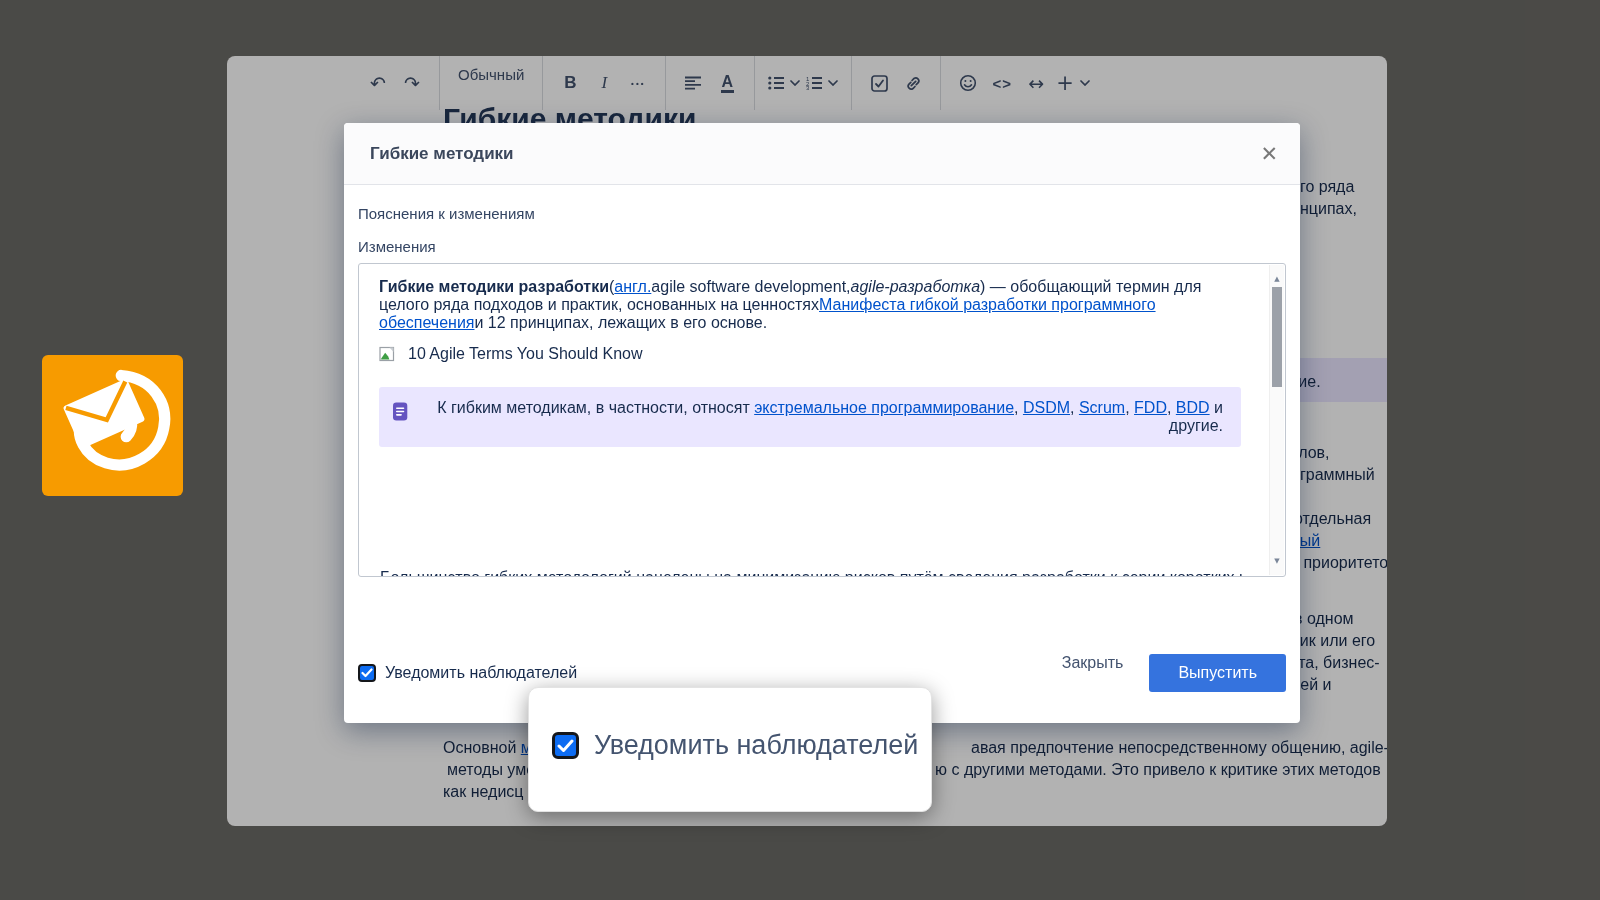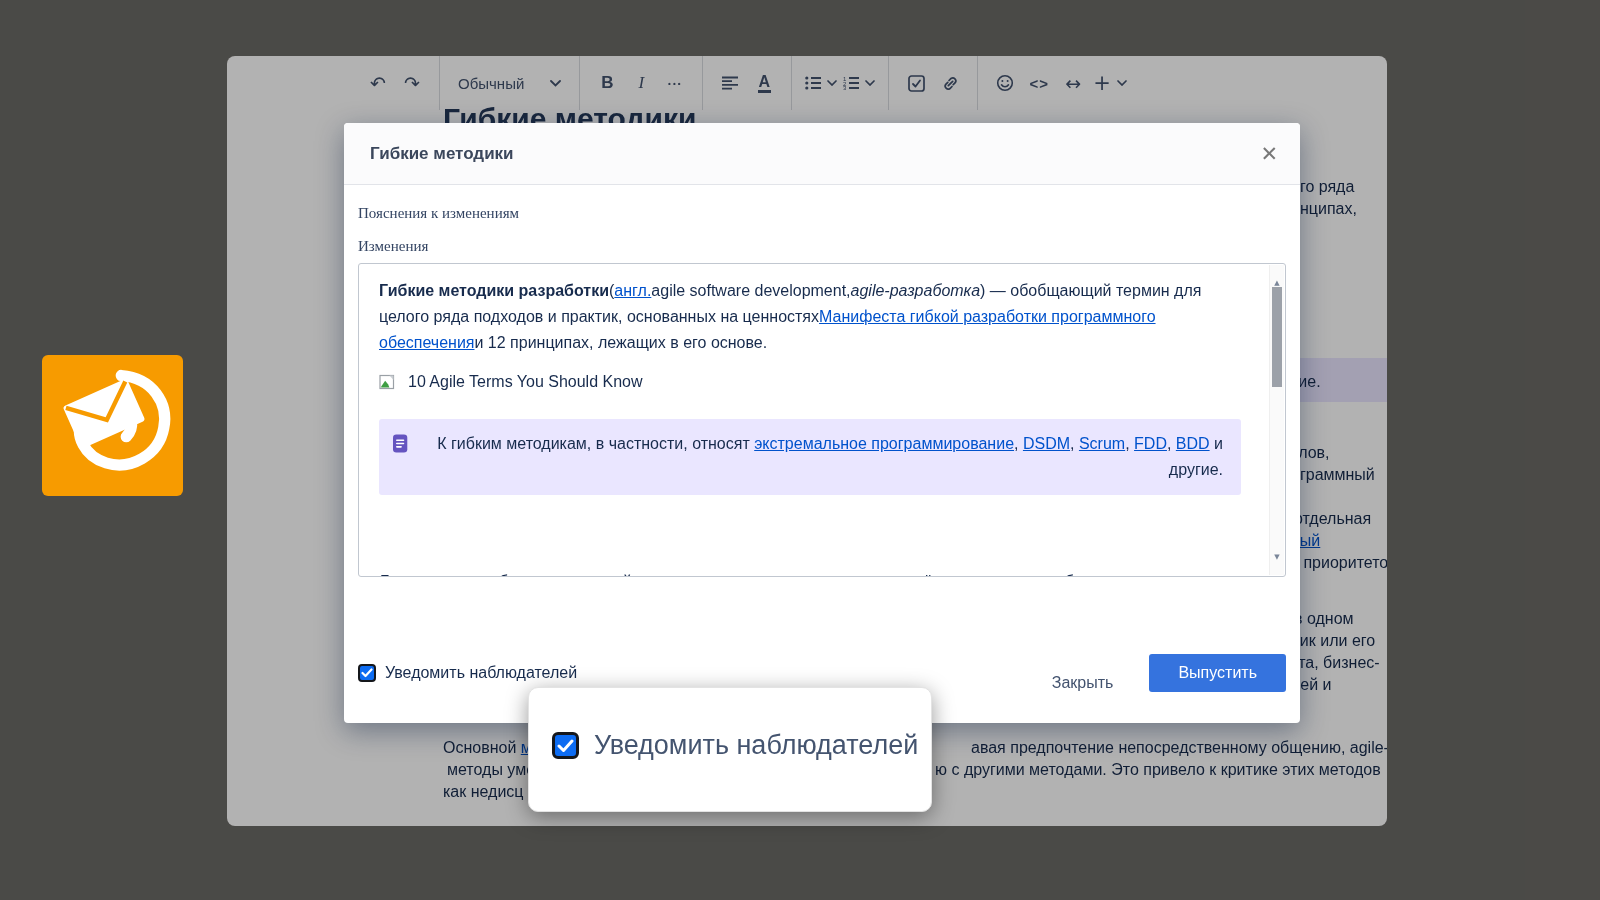--- a/index.html
+++ b/index.html
@@ -30,21 +30,21 @@
     color:#42526E; border-radius:3px; cursor:pointer; gap:6px; padding:0 3px;
   }
   .tb-glyph { font-size:19px; line-height:1; font-family:"DejaVu Sans",sans-serif; }
   .tb-bold { font-size:17px; font-weight:700; }
   .tb-italic { font-size:17px; font-style:italic; font-family:"Liberation Serif",serif; }
   .tb-more { font-size:8px; letter-spacing:2px; font-weight:700; }
   .tb-code { font-size:15px; font-weight:600; letter-spacing:1px; }
   .tb-divider { width:1px; height:54px; background:#D8DBE0; margin:0 10px; }
   .tb-dropdown {
     display:flex; align-items:center; gap:26px; padding:0 8px; height:34px;
-    color:#42526E; font-size:15px; cursor:pointer;
+    color:#42526E; font-size:15px; cursor:pointer;flex-direction:column;
   }
   .underlineA {
     font-size:16px; font-weight:600; border-bottom:3px solid #42526E; line-height:15px; padding:0 1px 1px;
   }
   svg.icon { display:block; }
 
   
   .page-title {
     position:absolute; left:216px; top:46px; font-size:30px; font-weight:700; color:#253858;
   }
@@ -65,31 +65,31 @@
   }
   .modal-header {
     height:62px; display:flex; align-items:center; justify-content:space-between;
     padding:0 22px 0 26px; border-bottom:1px solid #E2E4E9; background:#FBFBFC;
     border-radius:4px 4px 0 0;
   }
   .modal-title { font-size:17px; font-weight:600; color:#3B475C; }
   .modal-close { font-size:21px; color:#787878; cursor:pointer; line-height:1; }
 
   .modal-body { padding:20px 14px 0 14px; }
-  .field-label { font-size:15px; color:#344563; margin-bottom:8px;font-family:Liberation Serif, serif; }
+  .field-label { font-size:15px; color:#344563; margin-bottom:8px; }
   .explain-input {
     width:100%; height:57px; border:1px solid #C1C7D0; border-radius:3px;
     padding:0 20px; font-size:16px; font-family:inherit; color:#172B4D; outline:none;
   }
   .explain-input::placeholder { color:#8993A4; opacity:1; }
   .label-2 { margin-top:16px; }
 
   .preview {
     position:relative; height:314px; border:1px solid #C1C7D0; border-radius:3px;
-    overflow:hidden; padding:14px 40px 0 20px; font-size:16px; line-height:26px; color:#172B4D;
+    overflow:hidden; padding:14px 40px 0 20px; font-size:16px; line-height:18px; color:#172B4D;
   }
   .preview p.date { margin-top:17px; }
   .img-line { margin-top:13px; display:flex; align-items:center; gap:12px; }
   .note-panel {
     margin-top:24px; width:862px; background:#EAE6FF; border-radius:3px;
     padding:12px 18px 12px 14px; display:flex; gap:11px; align-items:flex-start;text-align:right;
   }
   .clipped-line {
     position:absolute; left:21px; right:40px; top:305px; white-space:nowrap; overflow:hidden;
   }
@@ -108,21 +108,21 @@
   .modal-footer {
     position:absolute; left:14px; right:14px; bottom:31px; height:38px;
     display:flex; align-items:center; justify-content:space-between;
   }
   .cb-row { display:flex; align-items:center; gap:9px; cursor:pointer; }
   .checkbox {
     width:18px; height:18px; background:#0D6CF2; border:2px solid #15171B; border-radius:4px;
     display:flex; align-items:center; justify-content:center;
   }
   .cb-label { font-size:16px; color:#172B4D; }
-  .footer-right { display:flex; align-items:flex-end; gap:36px; }
+  .footer-right { display:flex; align-items:flex-start; gap:26px; }
   .btn-subtle { font-size:16px; color:#42526E; cursor:pointer; }
   .btn-primary {
     height:38px; padding:12px 29px; background:#3573DE; color:#FFFFFF; border:none; border-radius:3px;
     font-size:16px; font-family:inherit; cursor:pointer; display:flex; align-items:center;
   }
 
   
   .magnifier {
     position:absolute; left:528px; top:687px; width:404px; height:125px;
     background:#FFFFFF; border-radius:10px; z-index:20;

